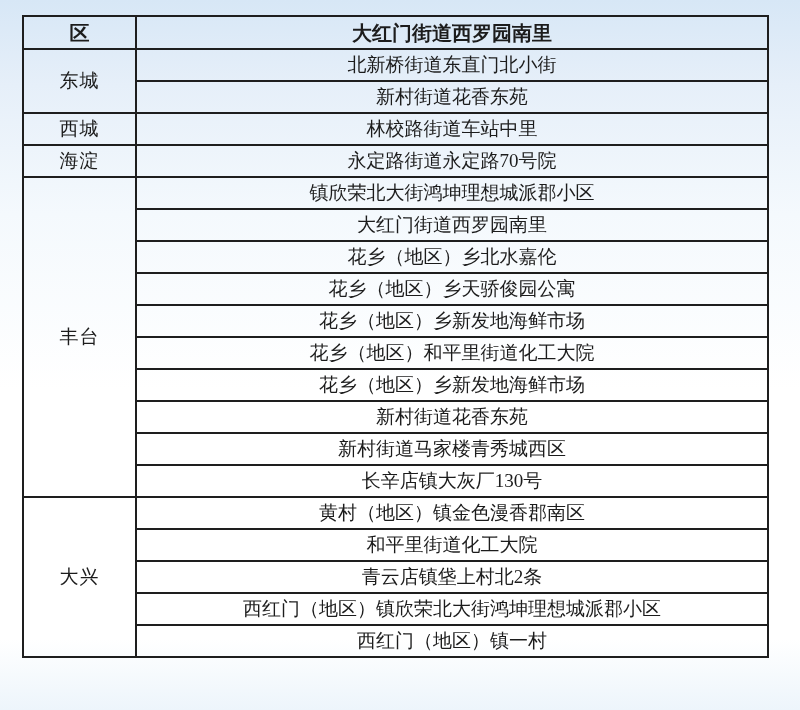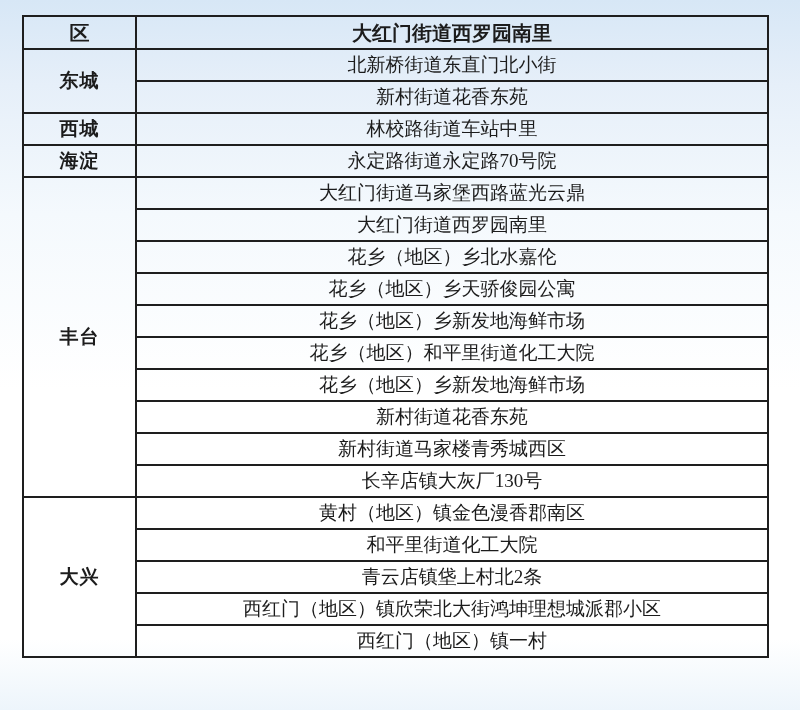--- a/index.html
+++ b/index.html
@@ -37,21 +37,20 @@
   table.place-table th {
     font-weight: bold;
     font-size: 20px;
     height: 31px;
   }
   table.place-table td {
     height: 30px;
   }
   table.place-table td.district {
     letter-spacing: 1px;
-    font-weight: bold;
   }
 </style>
 </head>
 <body>
 
 <table class="place-table">
   <colgroup>
     <col class="col-district">
     <col class="col-place">
   </colgroup>
@@ -76,21 +75,21 @@
       <td>林校路街道车站中里</td>
     </tr>
 
     <tr>
       <td class="district">海淀</td>
       <td>永定路街道永定路70号院</td>
     </tr>
 
     <tr>
       <td class="district" rowspan="10">丰台</td>
-      <td>大红门街道马家堡西路蓝光云鼎</td>
+      <td>镇欣荣北大街鸿坤理想城派郡小区</td>
     </tr>
     <tr>
       <td>大红门街道西罗园南里</td>
     </tr>
     <tr>
       <td>花乡（地区）乡北水嘉伦</td>
     </tr>
     <tr>
       <td>花乡（地区）乡天骄俊园公寓</td>
     </tr>

